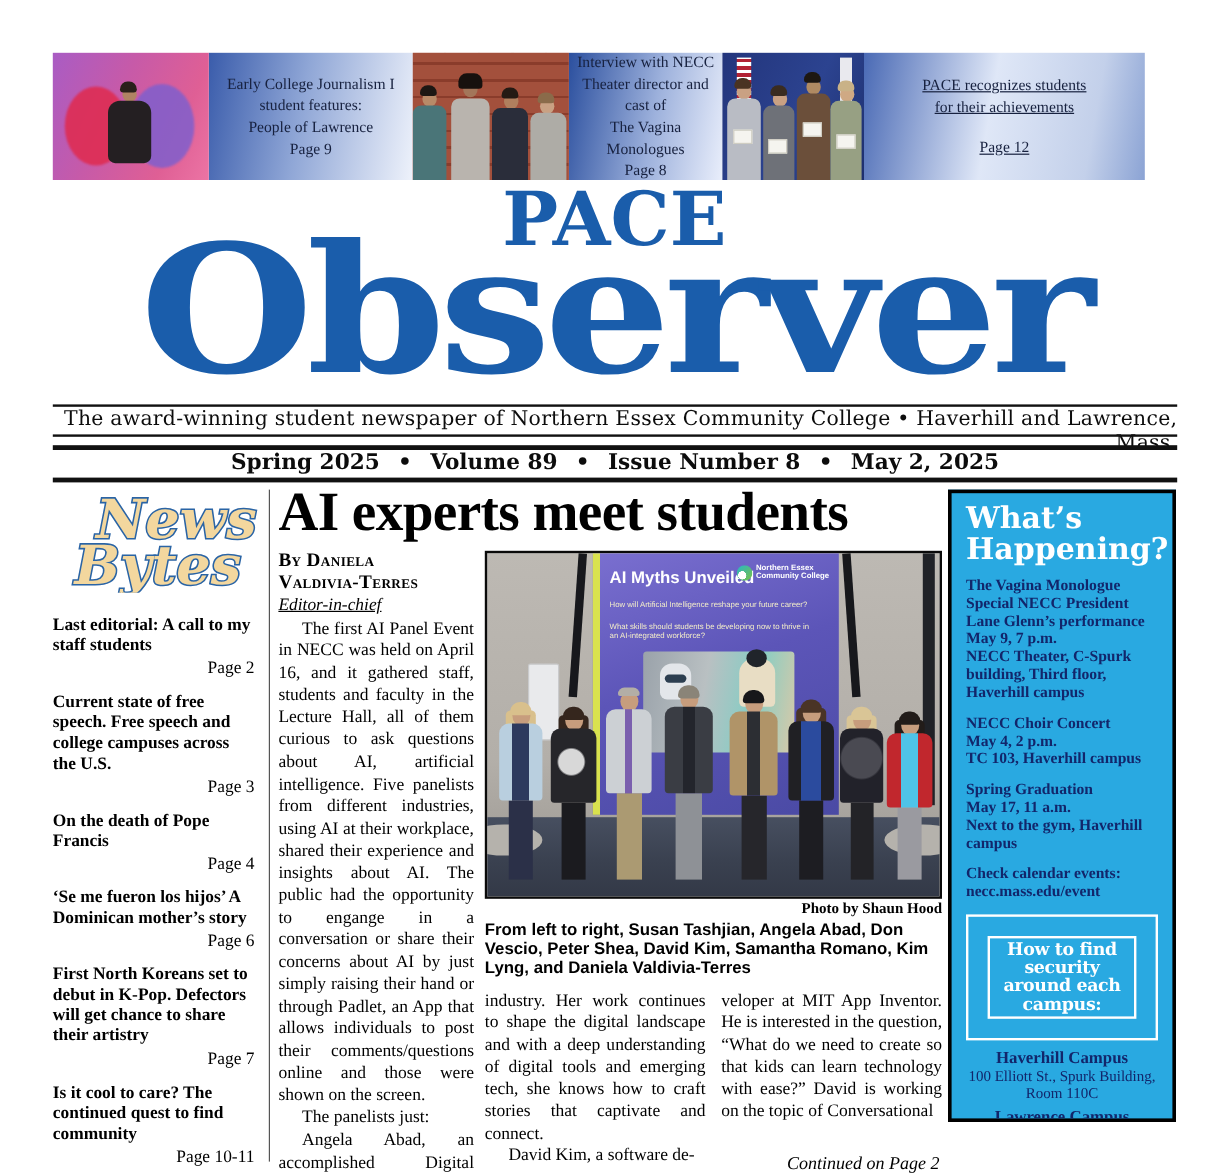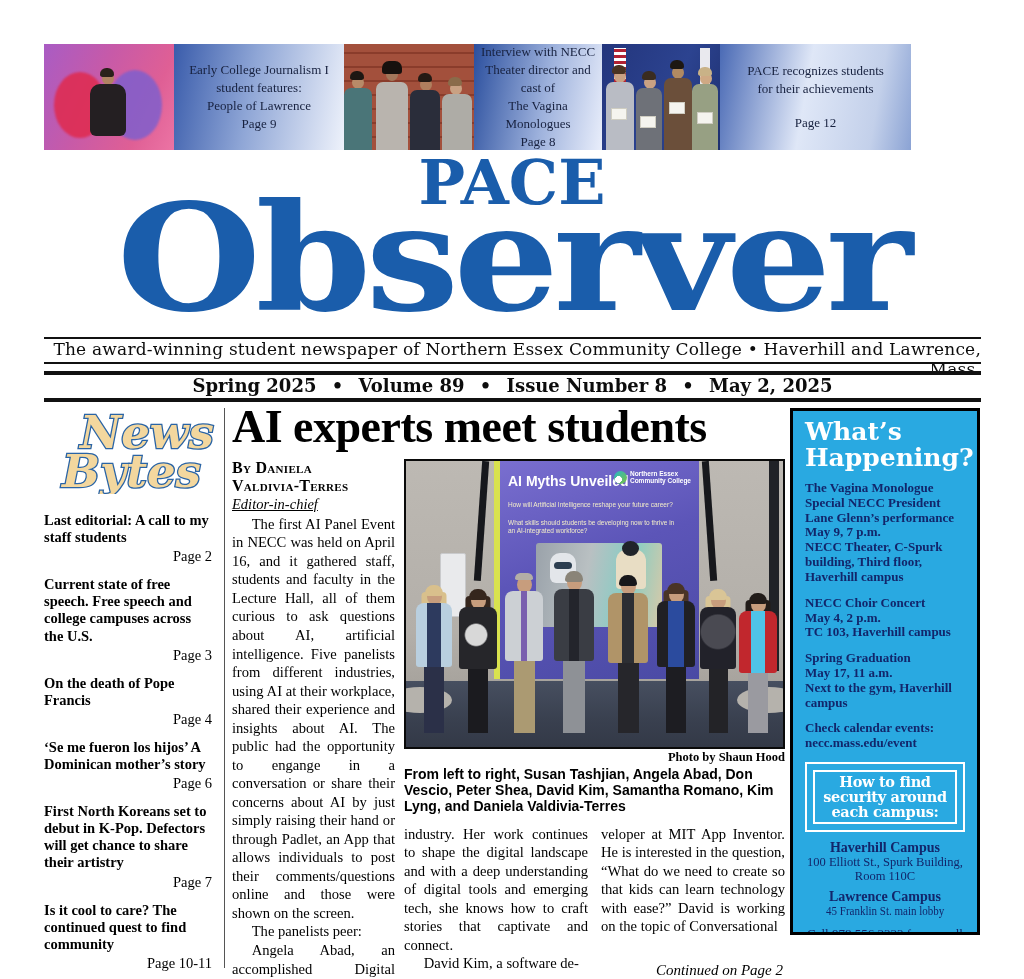--- a/index.html
+++ b/index.html
@@ -15,21 +15,21 @@
   .bphoto-1 { width:130px; background:linear-gradient(115deg,#a95cc4 0%,#c75aa8 40%,#df5f95 75%,#ec74a4 100%); }
   .bphoto-2 { width:130px; background:#a84a38; }
   .brickrows { position:absolute; inset:0;
     background:repeating-linear-gradient(0deg,#a3503c 0 12px,#8a3c2b 12px 14px),
                repeating-linear-gradient(90deg,rgba(0,0,0,0) 0 26px,rgba(120,50,35,.5) 26px 28px); }
   .bphoto-3 { width:118px; background:linear-gradient(115deg,#23357c 0%,#2c4390 55%,#1d2f6e 100%); }
   .teaser { flex:none; display:flex; flex-direction:column; justify-content:center; text-align:center;
     color:#17213f; font-size:13px; line-height:1.38; padding:13px 4px; }
   .teaser-1 { width:170px; background:linear-gradient(100deg,#3a5cab 0%,#8fa6d6 45%,#eef2fb 100%); }
   .teaser-2 { width:128px; background:linear-gradient(100deg,#2b4f9e 0%,#9db1dc 55%,#e9eefb 100%); }
-  .teaser-3 { width:191px; background:linear-gradient(100deg,#4a6ab5 0%,#dfe7f7 45%,#c3d0ea 80%,#8ba3d4 100%); }
+  .teaser-3 { width:234px; background:linear-gradient(100deg,#4a6ab5 0%,#dfe7f7 45%,#c3d0ea 80%,#8ba3d4 100%);text-decoration:underline; }
   .preline { white-space:pre-line; }
   .teaser-3 .tpage { margin-top:16px; }
 
   
   .sil { position:absolute; }
   .blob { position:absolute; border-radius:50%; filter:blur(1px); }
   .fig-head { position:absolute; width:12px; height:13px; border-radius:50%; background:#c79d7d; }
   .fig-hair { position:absolute; width:14px; height:9px; border-radius:7px 7px 3px 3px; background:#2a201a; }
   .fig-body { position:absolute; border-radius:7px 7px 0 0; }
   .cert { position:absolute; width:16px; height:12px; background:#f5f4ef; border:1px solid #cfcdc2; }
@@ -123,21 +123,21 @@
   .cols23 { display:flex; gap:13px; margin-top:10px; }
   .col23 { width:184px; flex:none; }
   .continued { font-style:italic; font-size:15px; text-align:right; margin-top:26px; padding-right:2px; }
 
   
   .sidebar { position:absolute; left:790px; top:408px; width:190px; height:527px;
     background:#29a9e1; border:3px solid #000; padding:8px 12px 6px 12px; overflow:hidden;
     color:#12266b; font-family:"Liberation Serif", serif; }
   .sb-title { font-family:"DejaVu Serif", serif; font-weight:bold; color:#fff; font-size:25px; line-height:1.04; margin-bottom:10px; }
   .sb-event { font-weight:bold; font-size:13px; line-height:1.14; margin-bottom:11px; }
-  .sb-security { border:2px solid #fff; padding:6px; margin:2px 0 8px 0; }
+  .sb-security { border:2px solid #fff; padding:16px; margin:2px 0 8px 0; }
   .sb-security-inner { border:2px solid #fff; padding:2px 4px; text-align:center;
     color:#fff; font-weight:bold; font-size:14.5px; line-height:1.05; font-family:"DejaVu Serif", serif; letter-spacing:-0.3px; }
   .sb-campus { text-align:center; margin-bottom:6px; }
   .sb-campus-name { font-weight:bold; font-size:14px; line-height:1.1; }
   .sb-campus-addr { font-size:12.5px; line-height:1.12; }
   .addr-narrow { display:inline-block; transform:scaleX(0.88); transform-origin:50% 50%; white-space:nowrap; }
   .sb-phone { text-align:center; font-size:13px; line-height:1.15; margin-top:9px; }
 </style>
 </head>
 <body>
@@ -258,21 +258,21 @@
   </div>
 
   <div class="article">
     <div class="headline">AI experts meet students</div>
     <div class="art-body">
       <div class="col1 bodytext">
         <div class="byline preline">By Daniela
 Valdivia-Terres</div>
         <div class="byrole">Editor-in-chief</div>
         <p>The first AI Panel Event in NECC was held on April 16, and it gathered staff, students and faculty in the Lecture Hall, all of them curious to ask questions about AI, artificial intelligence. Five panelists from different industries, using AI at their workplace, shared their experience and insights about AI. The public had the opportunity to engange in a conversation or share their concerns about AI by just simply raising their hand or through Padlet, an App that allows individuals to post their comments/questions online and those were shown on the screen.</p>
-        <p>The panelists peer:</p>
+        <p>The panelists just:</p>
         <p>Angela Abad, an accomplished Digital Strategist, Creative Director, and Producer at El Mundo Boston, recognized for her leadership, creativity, and innovation in the media</p>
       </div>
 
       <div class="photo-area">
         <div class="panel-photo">
           <div class="ac-unit"></div>
           <div class="right-col-dark"></div>
           <div class="screen-leg leg-l"></div>
           <div class="screen-leg leg-r"></div>
           <div class="screen">

